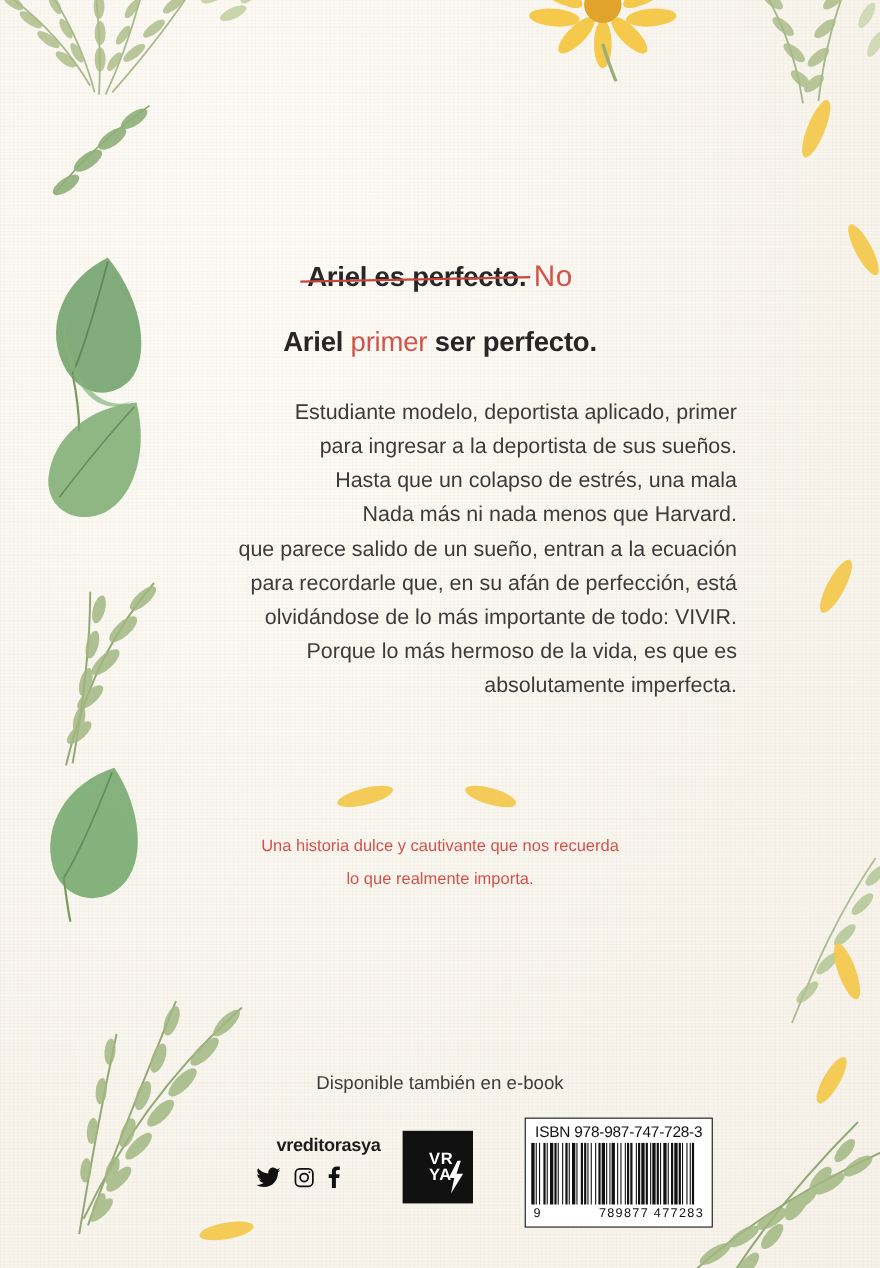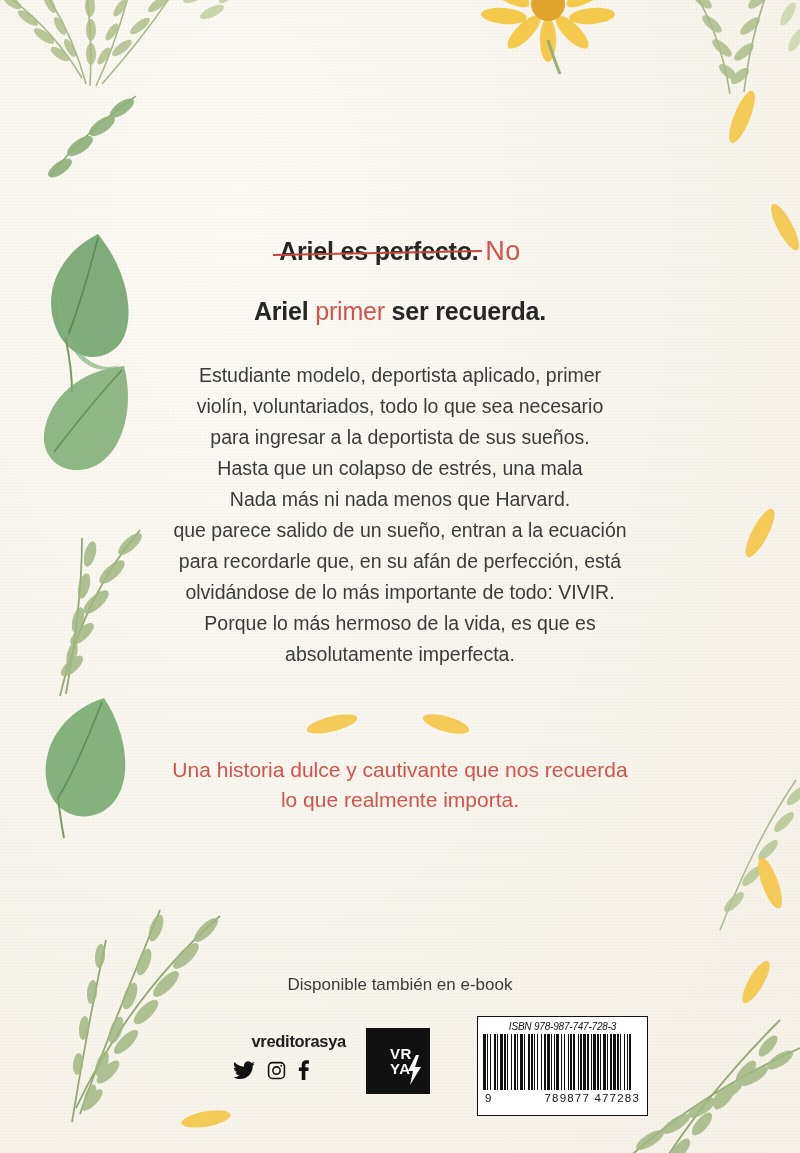--- a/index.html
+++ b/index.html
@@ -96,36 +96,36 @@
   .accent-word {
     color: #d2534a;
     font-weight: normal;
   }
 
   .body-copy {
     position: absolute;
     left: 130px;
     top: 360px;
     width: 540px;
-    text-align: center;
+    text-align: right;
     font-size: 19.5px;
     line-height: 31px;
     color: #3b3b3b;
   }
   .body-copy p {
     margin: 0;
   }
 
   .tagline {
     position: absolute;
     left: 130px;
     top: 755px;
     width: 540px;
     text-align: center;
-    font-size: 21px;
+    font-size: 15px;
     line-height: 30px;
     color: #d2534a;
   }
   .tagline p { margin: 0; }
 
   .ebook-note {
     position: absolute;
     left: 0;
     top: 975px;
     width: 800px;
@@ -192,27 +192,26 @@
     left: 477px;
     top: 1016px;
     width: 171px;
     height: 100px;
     background: #ffffff;
     border: 1px solid #111;
     box-sizing: border-box;
     padding: 4px 5px 3px 5px;
   }
   .isbn-text {
-    font-size: 10px;
+    font-size: 14px;
     color: #111;
     text-align: center;
     font-family: "Liberation Sans", sans-serif;
     letter-spacing: -0.2px;
     margin-bottom: 2px;
-    font-style: italic;
   }
   .bars {
     height: 56px;
     display: flex;
     align-items: stretch;
     gap: 0;
   }
   .bars i {
     display: block;
     background: #111;
@@ -441,26 +440,25 @@
   </svg>
 
   <div class="content">
 
     <div class="headline-1">
       <span class="strike">Ariel es perfecto.</span>
       <span class="no-word">No</span>
     </div>
 
     <div class="headline-2">
-      <span>Ariel </span><span class="accent-word">primer</span><span> ser recuerda.</span>
+      <span>Ariel </span><span class="accent-word">primer</span><span> ser perfecto.</span>
     </div>
 
     <div class="body-copy">
       <p>Estudiante modelo, deportista aplicado, primer</p>
-      <p>violín, voluntariados, todo lo que sea necesario</p>
       <p>para ingresar a la deportista de sus sueños.</p>
       <p>Hasta que un colapso de estrés, una mala</p>
       <p>Nada más ni nada menos que Harvard.</p>
       <p>que parece salido de un sueño, entran a la ecuación</p>
       <p>para recordarle que, en su afán de perfección, está</p>
       <p>olvidándose de lo más importante de todo: VIVIR.</p>
       <p>Porque lo más hermoso de la vida, es que es</p>
       <p>absolutamente imperfecta.</p>
     </div>
 

